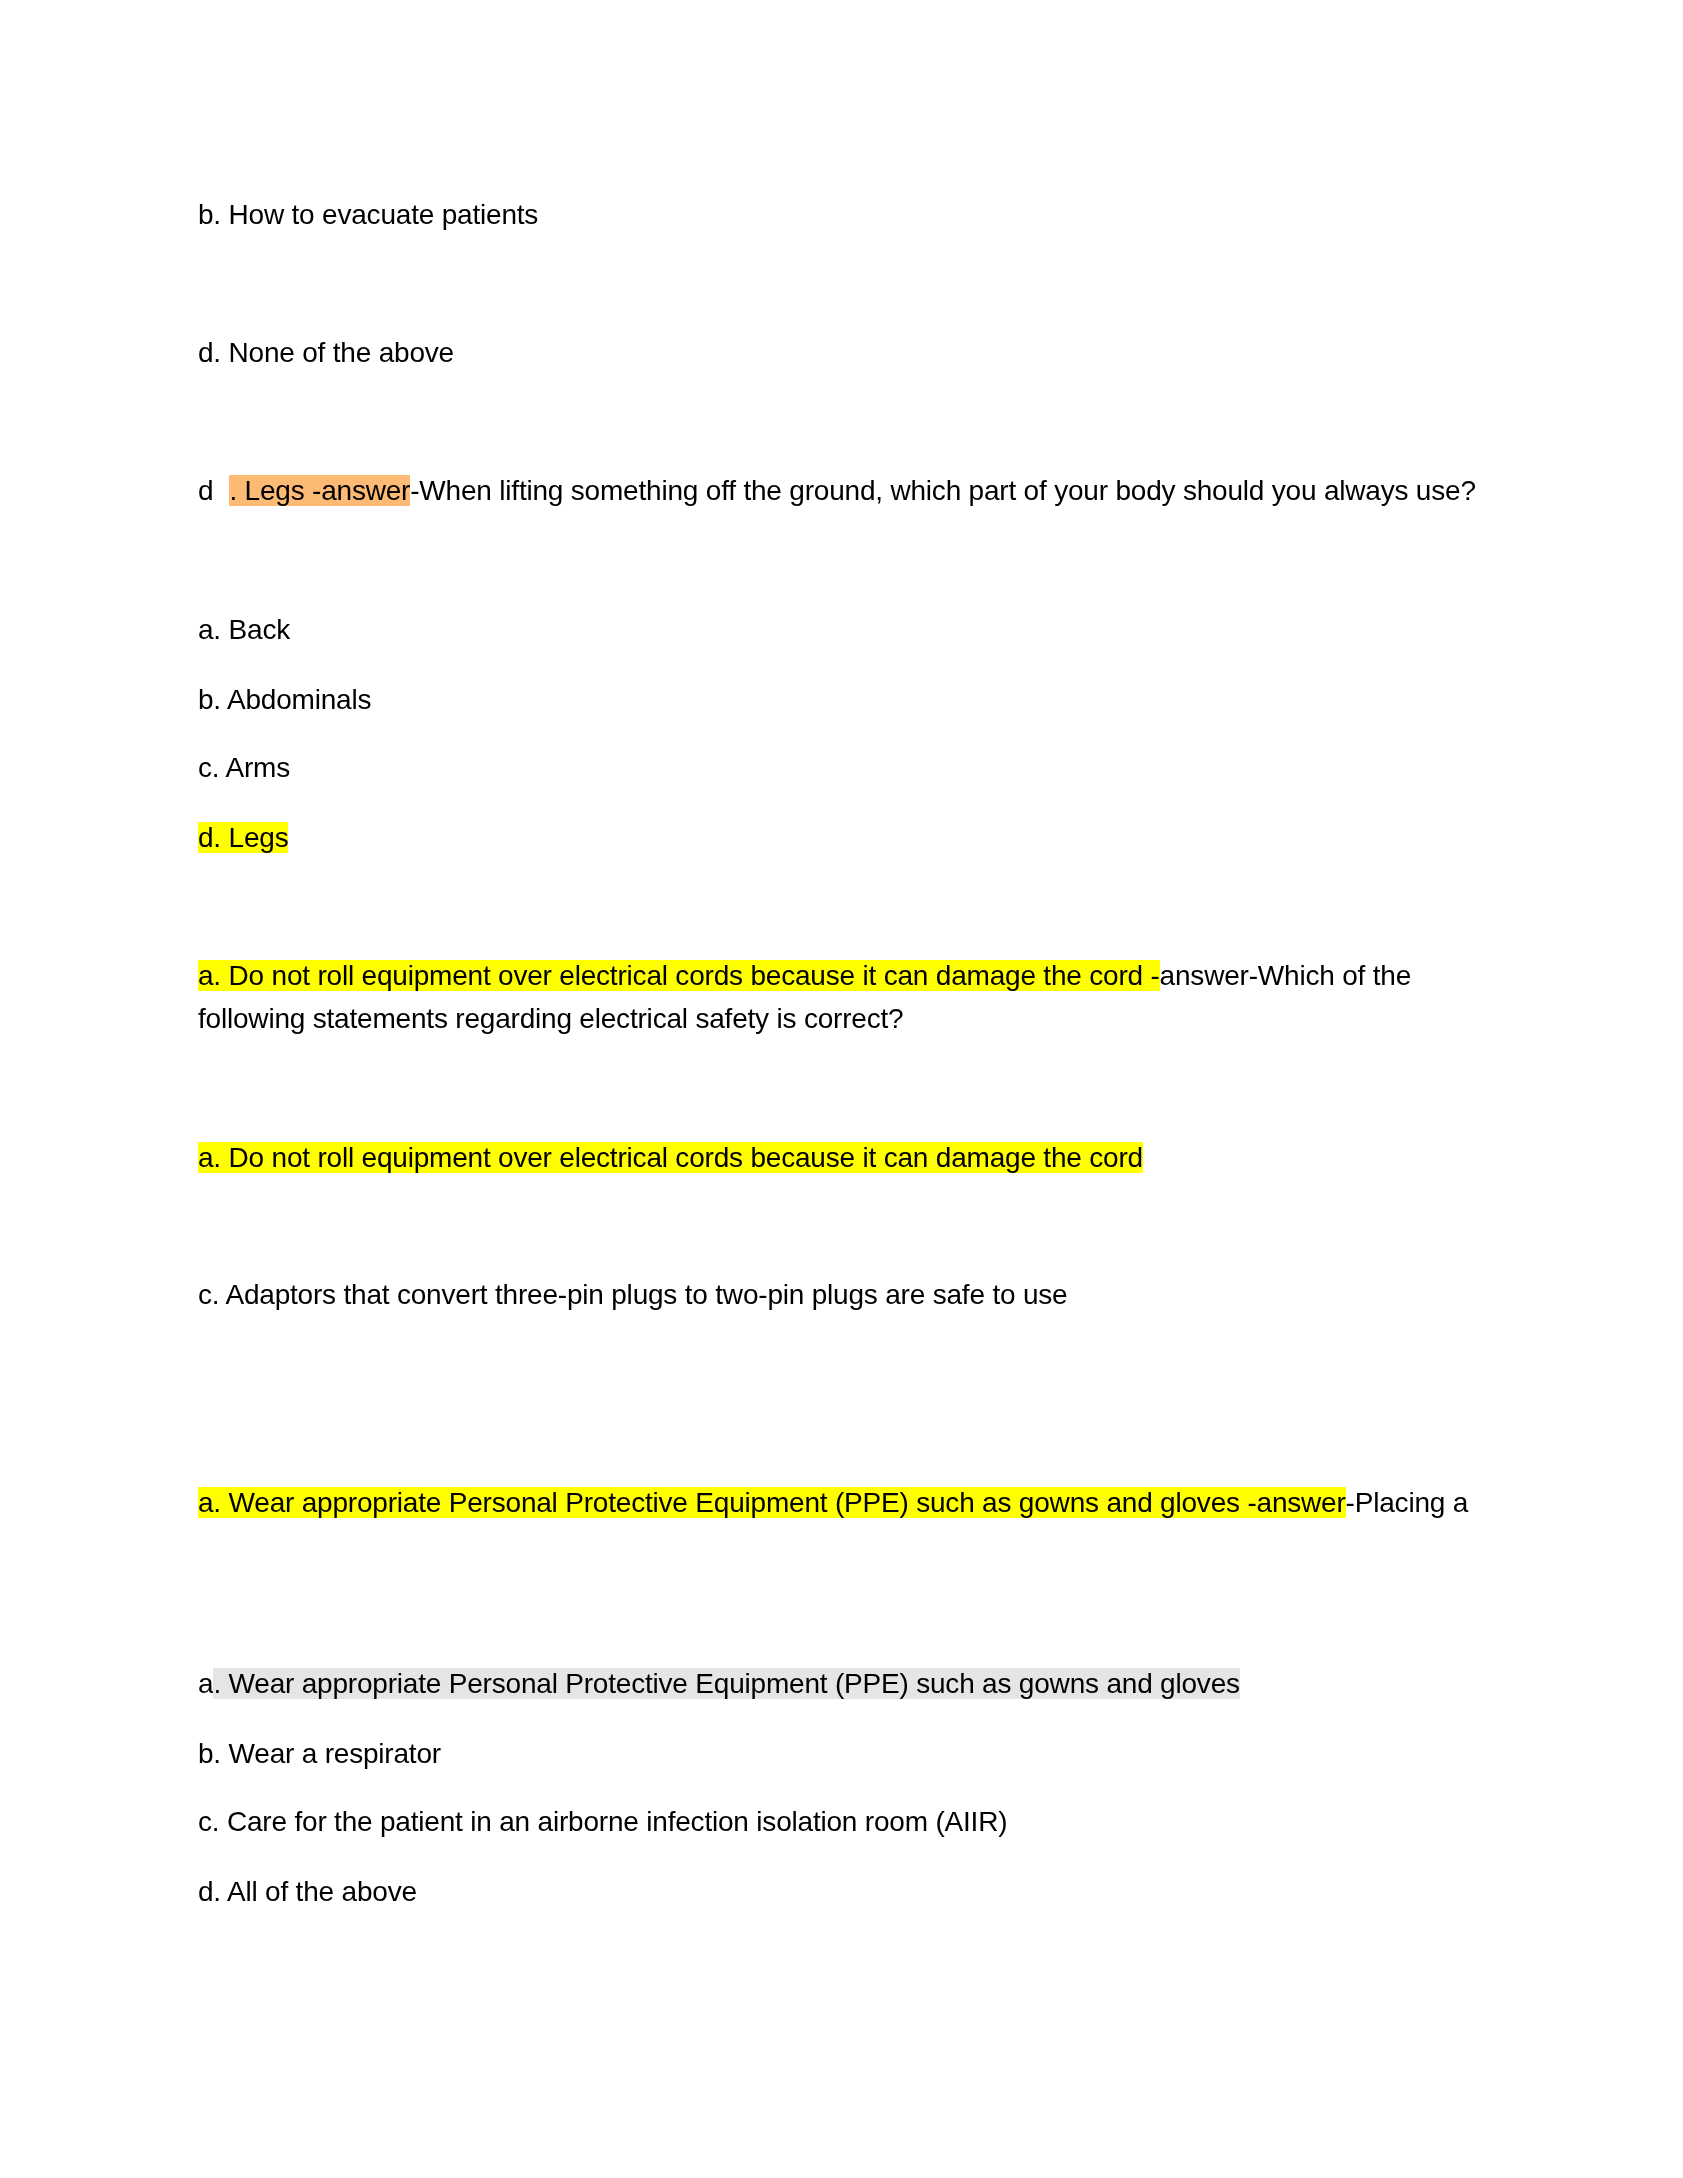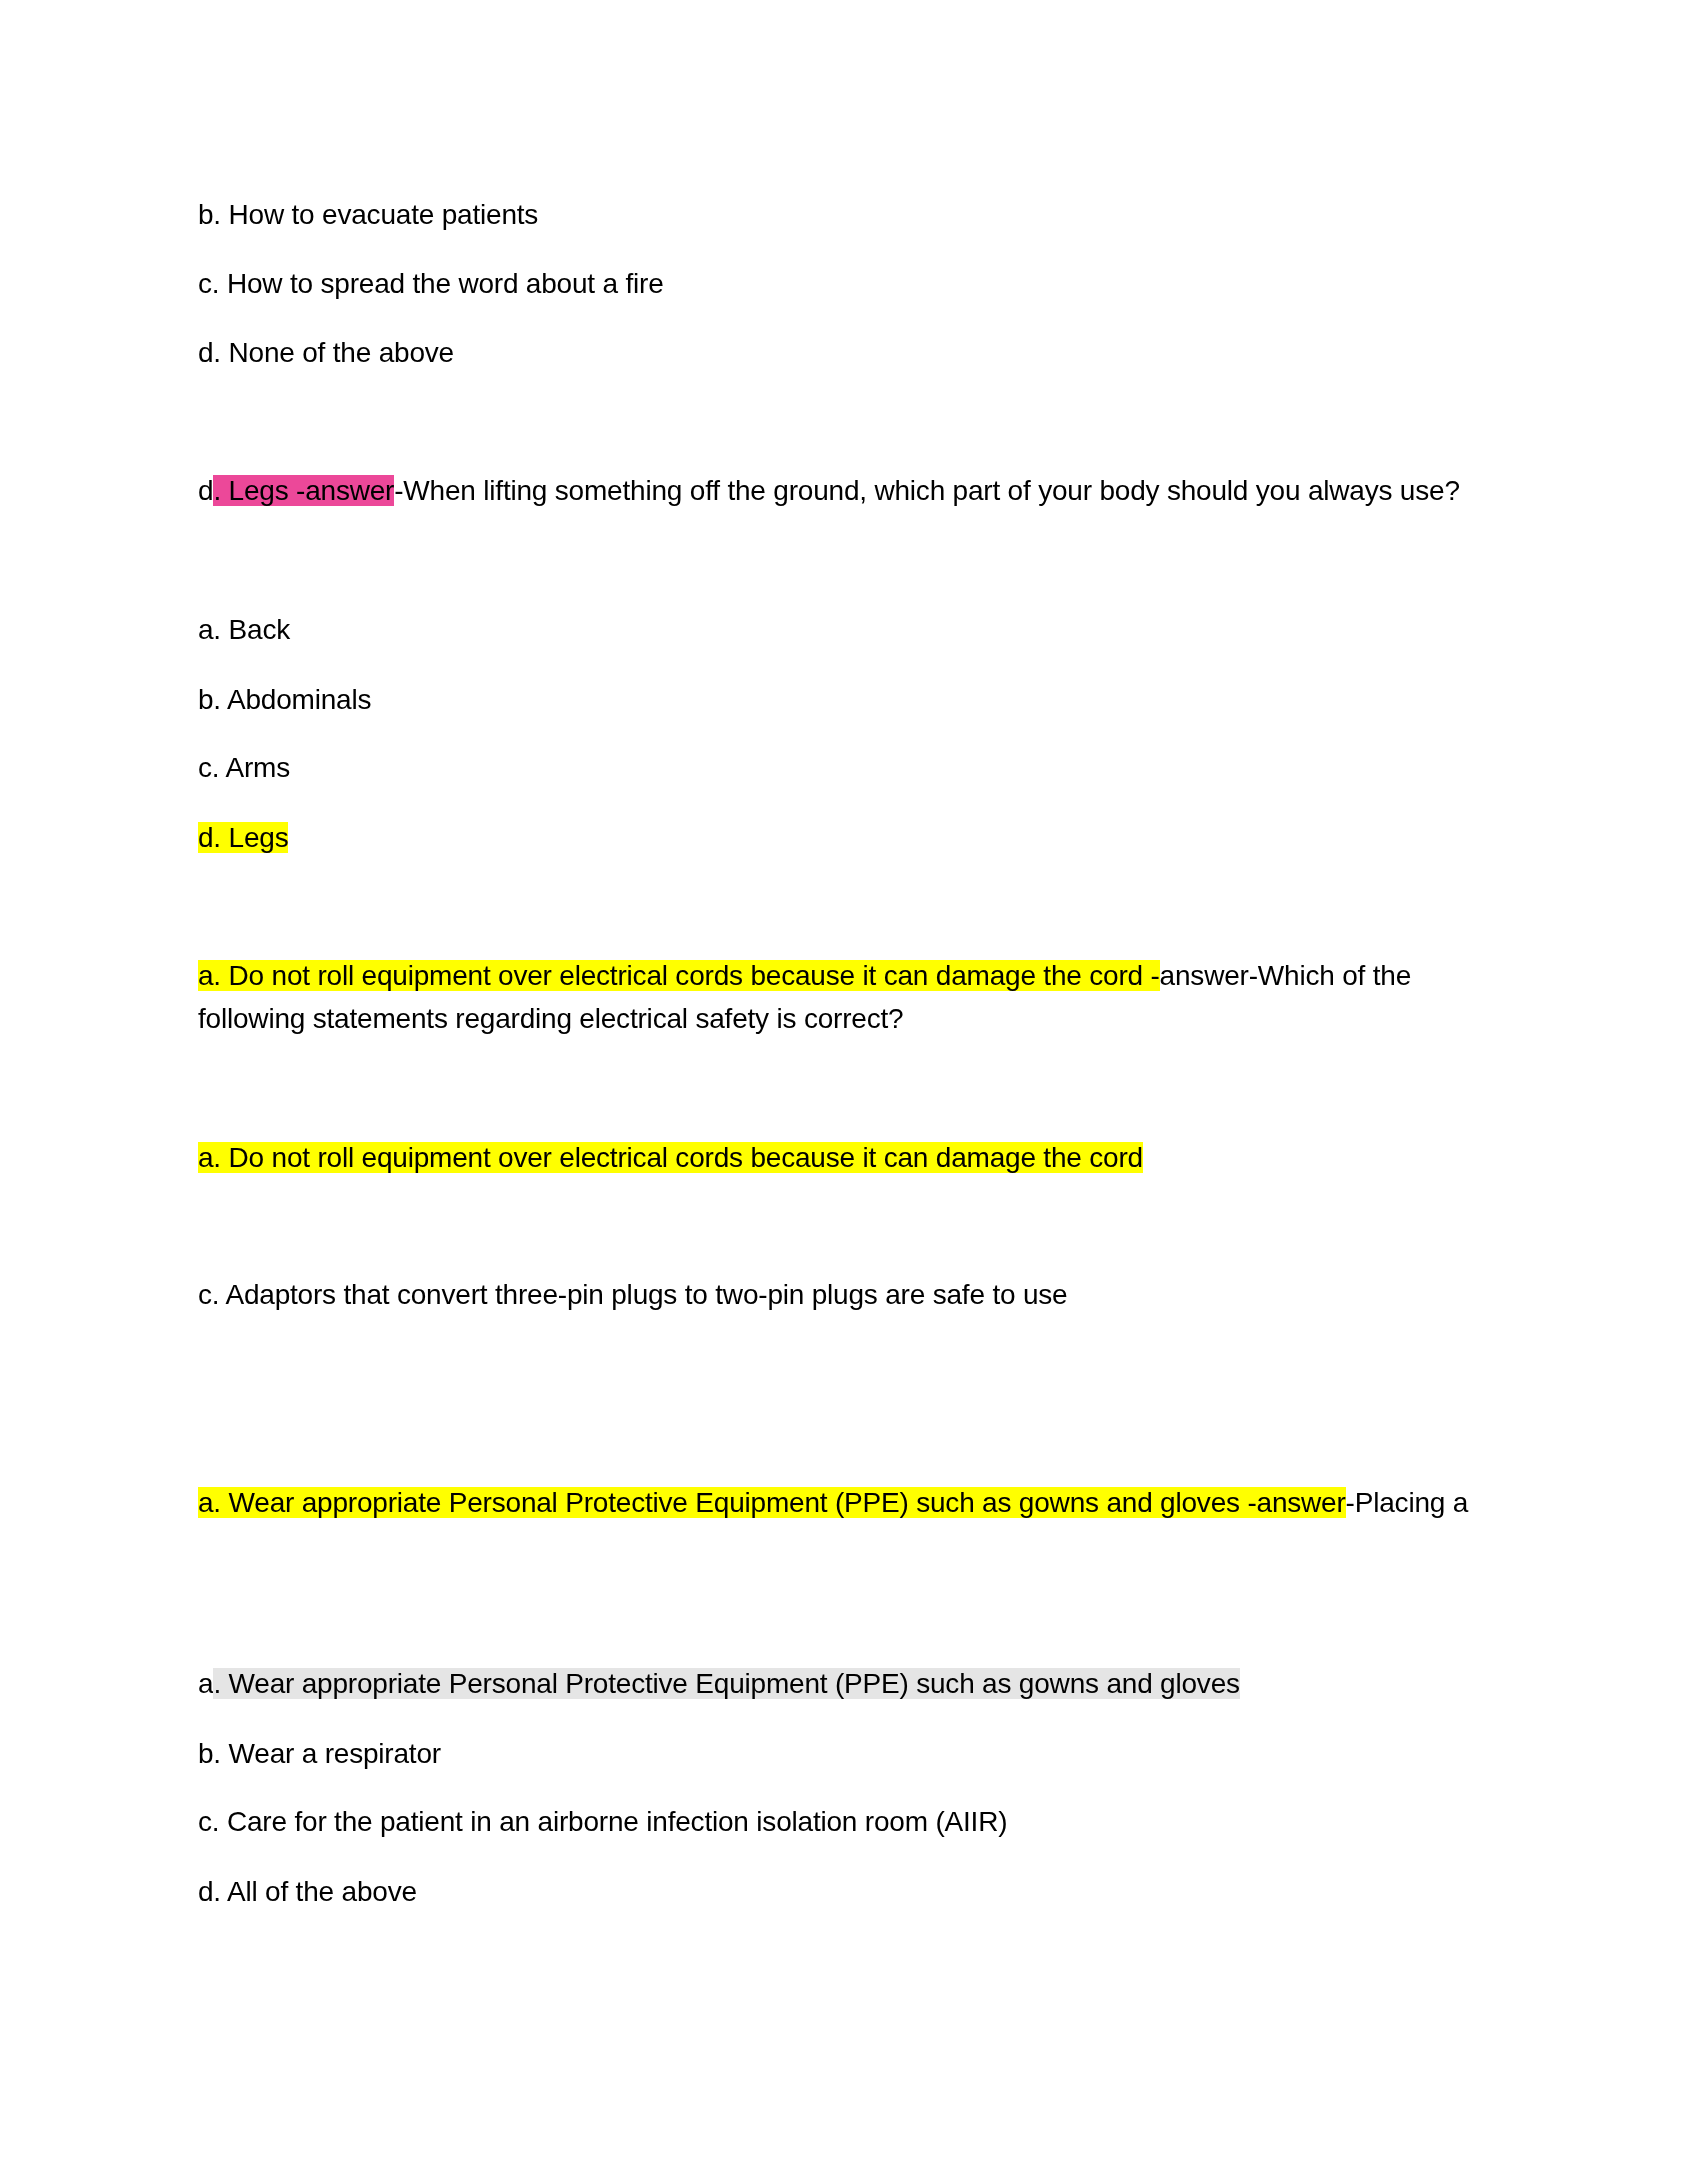--- a/index.html
+++ b/index.html
@@ -32,24 +32,23 @@
     .hl {
       background: #ffff00;
     }
   </style>
 </head>
 <body>
 
 <div class="page">
 
   <div class="line" style="top:196px">b. How to evacuate patients</div>
-  <div class="line" style="top:265px">c. How to spread the word about a fire</div>
   <div class="line" style="top:334px">d. None of the above</div>
 
-  <div class="line" style="top:472px"><span>d</span><span class="hl" style="background: #ec4899;">. Legs -answer</span><span>-When lifting something off the ground, which part of your body should you always use?</span></div>
+  <div class="line" style="top:472px"><span>d</span><span class="hl" style="background: #fdba74; margin-left: 16px;">. Legs -answer</span><span>-When lifting something off the ground, which part of your body should you always use?</span></div>
 
   <div class="line" style="top:611px">a. Back</div>
   <div class="line" style="top:681px">b. Abdominals</div>
   <div class="line" style="top:749px">c. Arms</div>
   <div class="line" style="top:819px"><span class="hl" style="background: rgb(255, 255, 0); margin-top: 40px;">d. Legs</span></div>
 
   <div class="line" style="top:957px"><span class="hl" style="background: rgb(255, 255, 0);">a. Do not roll equipment over electrical cords because it can damage the cord -</span><span>answer-Which of the</span></div>
   <div class="line" style="top:1000px">following statements regarding electrical safety is correct?</div>
 
   <div class="line" style="top:1139px"><span class="hl" style="background: rgb(255, 255, 0);">a. Do not roll equipment over electrical cords because it can damage the cord</span></div>

